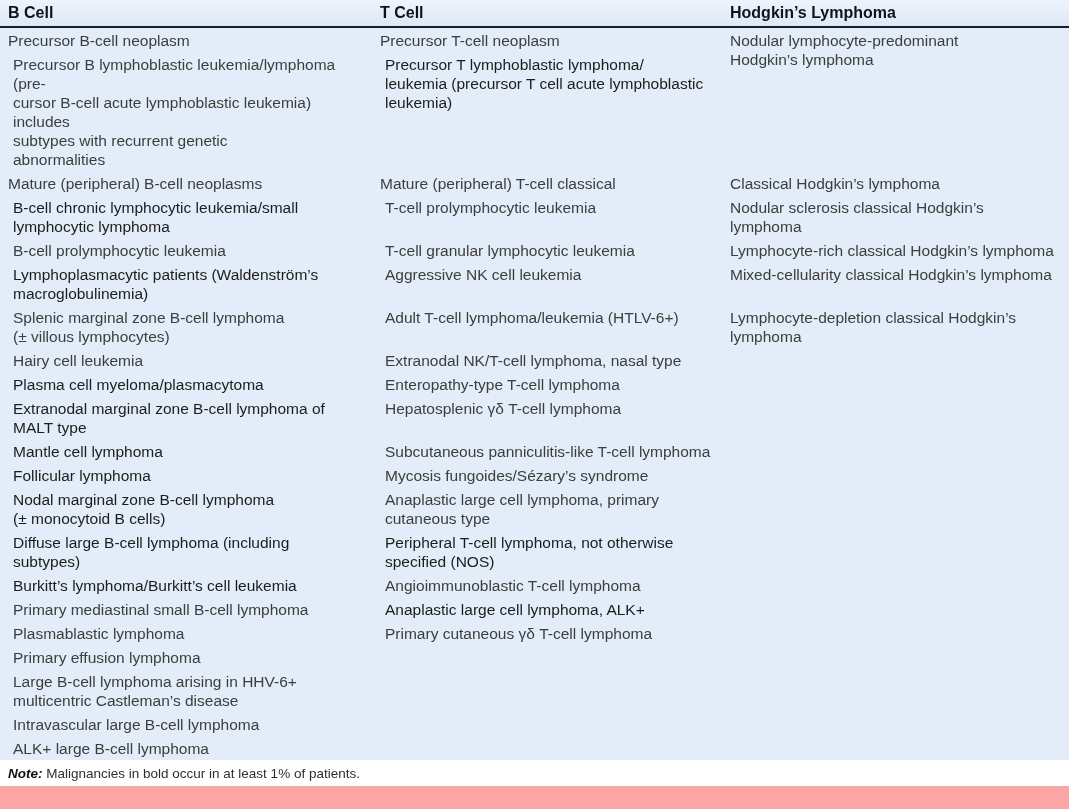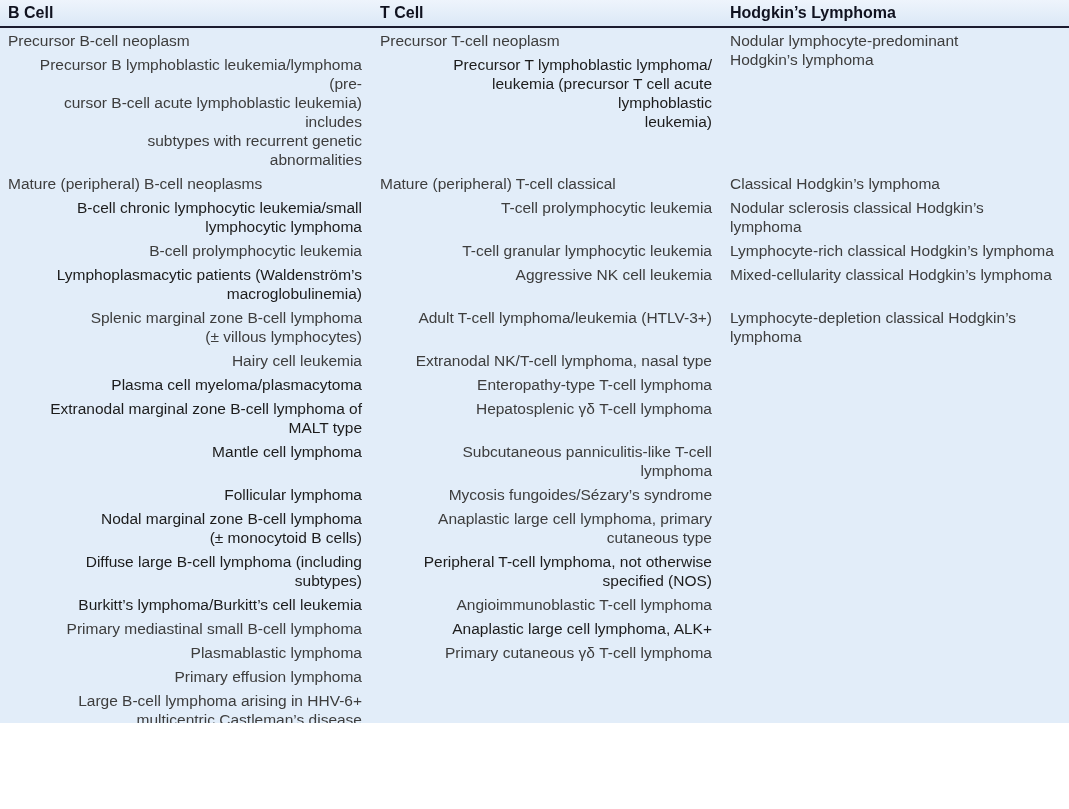--- a/index.html
+++ b/index.html
@@ -2,21 +2,21 @@
 <html><head>
 <meta charset="utf-8">
 <style>
   * { margin: 0; padding: 0; box-sizing: border-box; }
   body {
     font-family: "Liberation Sans", "DejaVu Sans", sans-serif;
     background: #ffffff;
   }
   .page {
     width: 1069px;
-    height: 723px;
+    height: 809px;
     background: #fca5a5;
     overflow: hidden;
   }
   table.who-table {
     width: 1069px;
     border-collapse: collapse;
     table-layout: fixed;
   }
   thead th {
     text-align: left;
@@ -30,21 +30,21 @@
   }
   tbody { background: #e2edf9; }
   tbody td {
     vertical-align: top;
     font-size: 15.5px;
     line-height: 19px;
     color: #3d3d3d;
     padding: 2.5px 10px 2.5px 8px;
     white-space: pre-line;
   }
-  tbody td.level-1 { padding-left: 32px; text-align: right; }
+  tbody td.level-1 { padding-left: 13px; }
   tbody td.bold { font-weight: normal; color: #1c1c1c; }
   .notes {
     width: 1069px;
     background: #ffffff;
     font-size: 13.5px;
     line-height: 17px;
     color: #2e2e2e;
   }
   .note-row {
     padding: 5px 8px 4px 8px;
@@ -105,21 +105,21 @@
         </tr>
         <tr>
           <td class="level-1 bold">Lymphoplasmacytic patients (Waldenström’s
 macroglobulinemia)</td>
           <td class="level-1">Aggressive NK cell leukemia</td>
           <td class="level-0">Mixed-cellularity classical Hodgkin’s lymphoma</td>
         </tr>
         <tr>
           <td class="level-1">Splenic marginal zone B-cell lymphoma
 (± villous lymphocytes)</td>
-          <td class="level-1">Adult T-cell lymphoma/leukemia (HTLV-3+)</td>
+          <td class="level-1">Adult T-cell lymphoma/leukemia (HTLV-6+)</td>
           <td class="level-0">Lymphocyte-depletion classical Hodgkin’s
 lymphoma</td>
         </tr>
         <tr>
           <td class="level-1">Hairy cell leukemia</td>
           <td class="level-1">Extranodal NK/T-cell lymphoma, nasal type</td>
           <td class="level-0"></td>
         </tr>
         <tr>
           <td class="level-1 bold">Plasma cell myeloma/plasmacytoma</td>

